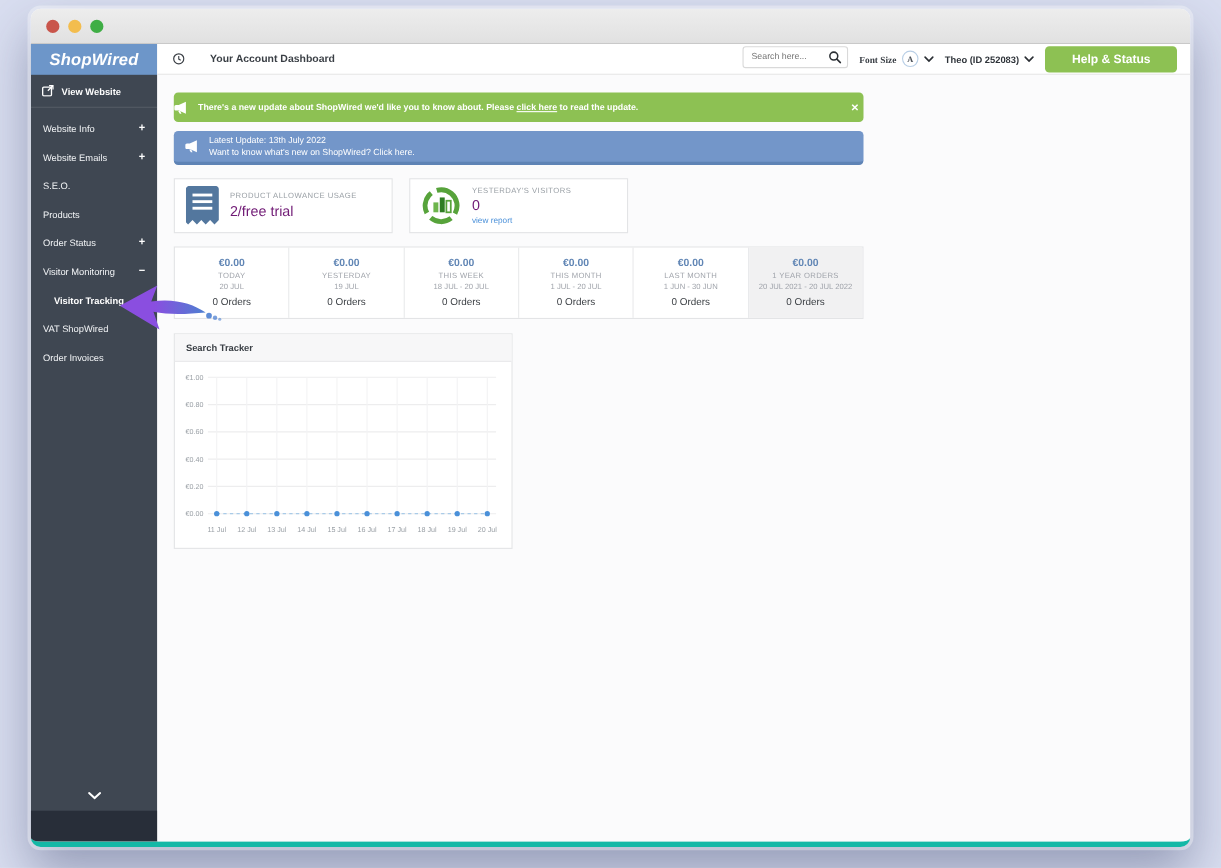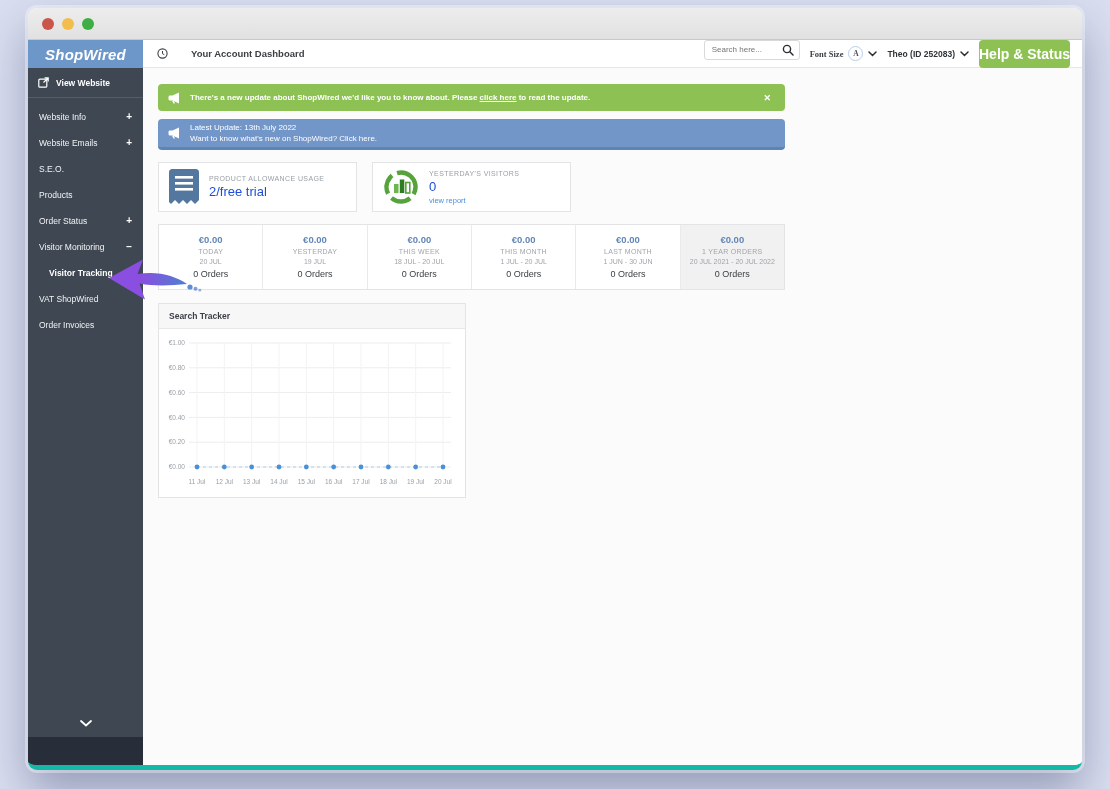--- a/index.html
+++ b/index.html
@@ -69,44 +69,44 @@
     border:none; outline:none; width:64px; font-size:8px; color:#555;
     font-family:"Liberation Sans", sans-serif; background:transparent;
   }
   .font-size-group { display:flex; align-items:center; gap:5px; font-size:8.5px; font-weight:bold; color:#3a3f45;font-family:Liberation Serif, serif; }
   .circle-a {
     width:15px; height:15px; border-radius:50%; border:1px solid #b9cfe6;
     display:flex; align-items:center; justify-content:center; font-size:7.5px; color:#4a5058;
   }
   .user-group { display:flex; align-items:center; gap:5px; font-size:8.5px; font-weight:bold; color:#2f343a; }
   .help-btn {
-    background:#8dc153; color:#fff; font-size:14px; font-weight:bold;
-    border:none; border-radius:4px; padding:6px 0; cursor:pointer;
+    background:#8dc153; color:#fff; font-size:11px; font-weight:bold;
+    border:none; border-radius:4px; padding:6px 24px; cursor:pointer;
     font-family:"Liberation Sans", sans-serif;
   }
   .content { flex:1; padding:16px 0 0 15px; overflow:hidden; }
   
   .banner { width:627px; border-radius:4px; display:flex; align-items:center; color:#fff; }
-  .banner.green { background:#8dc153; height:27px; padding:0 10px; margin-bottom:8px; }
+  .banner.green { background:#8dc153; height:27px; padding:0 0; margin-bottom:8px; }
   .banner.blue  { background:#7396c9; min-height:30px; padding:4px 10px; border-bottom:3px solid #5e83b5; margin-bottom:12px; }
   .banner .msg { font-size:8px; font-weight:bold; margin-left:8px; }
   .banner .msg a { color:#fff; text-decoration:underline; cursor:pointer; }
   .banner .close { margin-left:auto; font-size:9px; font-weight:bold; cursor:pointer; padding:2px 4px; }
   .banner .lines { margin-left:8px; display:flex; flex-direction:column; gap:2px; }
   .banner .lines .l1 { font-size:8px; font-weight:normal; }
   .banner .lines .l2 { font-size:8px; }
   
   .cards-row { display:flex; gap:15px; margin-bottom:12px; }
   .sum-card {
     width:199px; height:50px; background:#fff; border:1px solid #e3e4e6;
     display:flex; align-items:center; padding:0 10px; gap:10px;
   }
   .sum-card .texts { display:flex; flex-direction:column; gap:2px; }
   .sum-label { font-size:7px; color:#9aa0a6; letter-spacing:0.4px; }
-  .sum-value { font-size:13px; color:#1d4ed8; }
+  .sum-value { font-size:13px; color:#701a75; }
   .sum-link { font-size:7.5px; color:#4a90d9; cursor:pointer; }
   
   .stats-row { display:flex; width:627px; border:1px solid #e3e4e6; background:#fff; margin-bottom:13px; }
   .stat-cell {
     flex:1; padding:9px 4px 10px; text-align:center; border-right:1px solid #e9eaec;
     display:flex; flex-direction:column; gap:3px; cursor:pointer;
   }
   .stat-cell:last-child { border-right:none; }
   .stat-cell.highlight { background:#f1f1f2; }
   .stat-amount { font-size:9.5px; font-weight:bold; color:#6186b5; }

